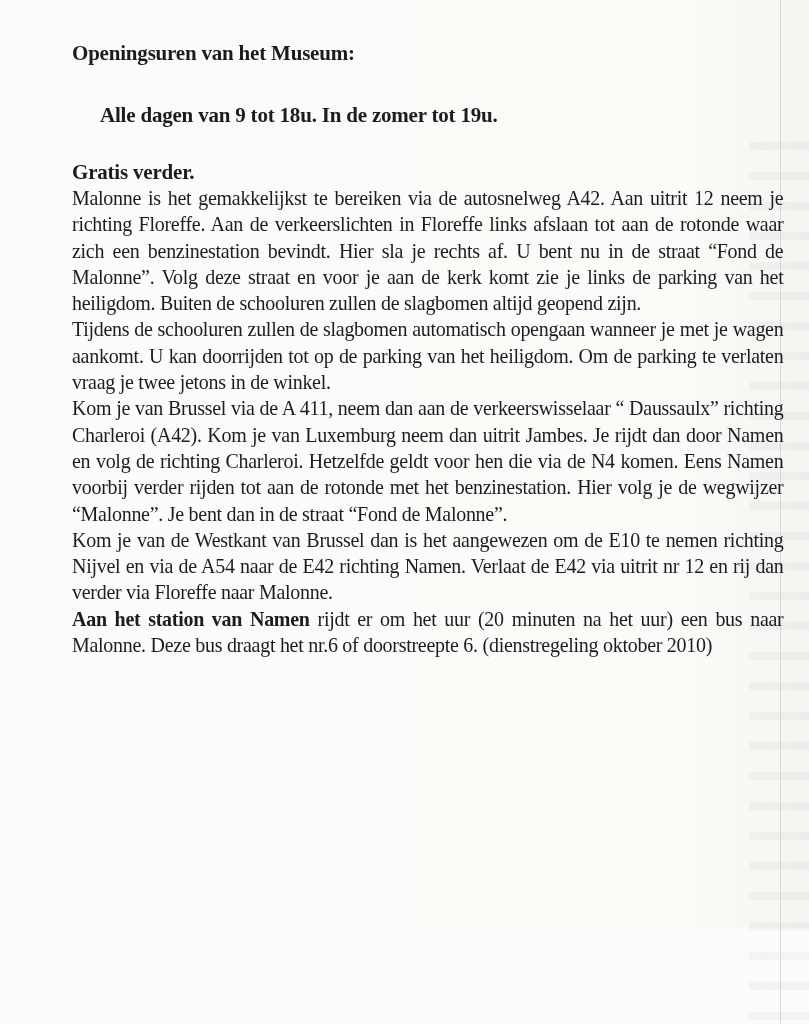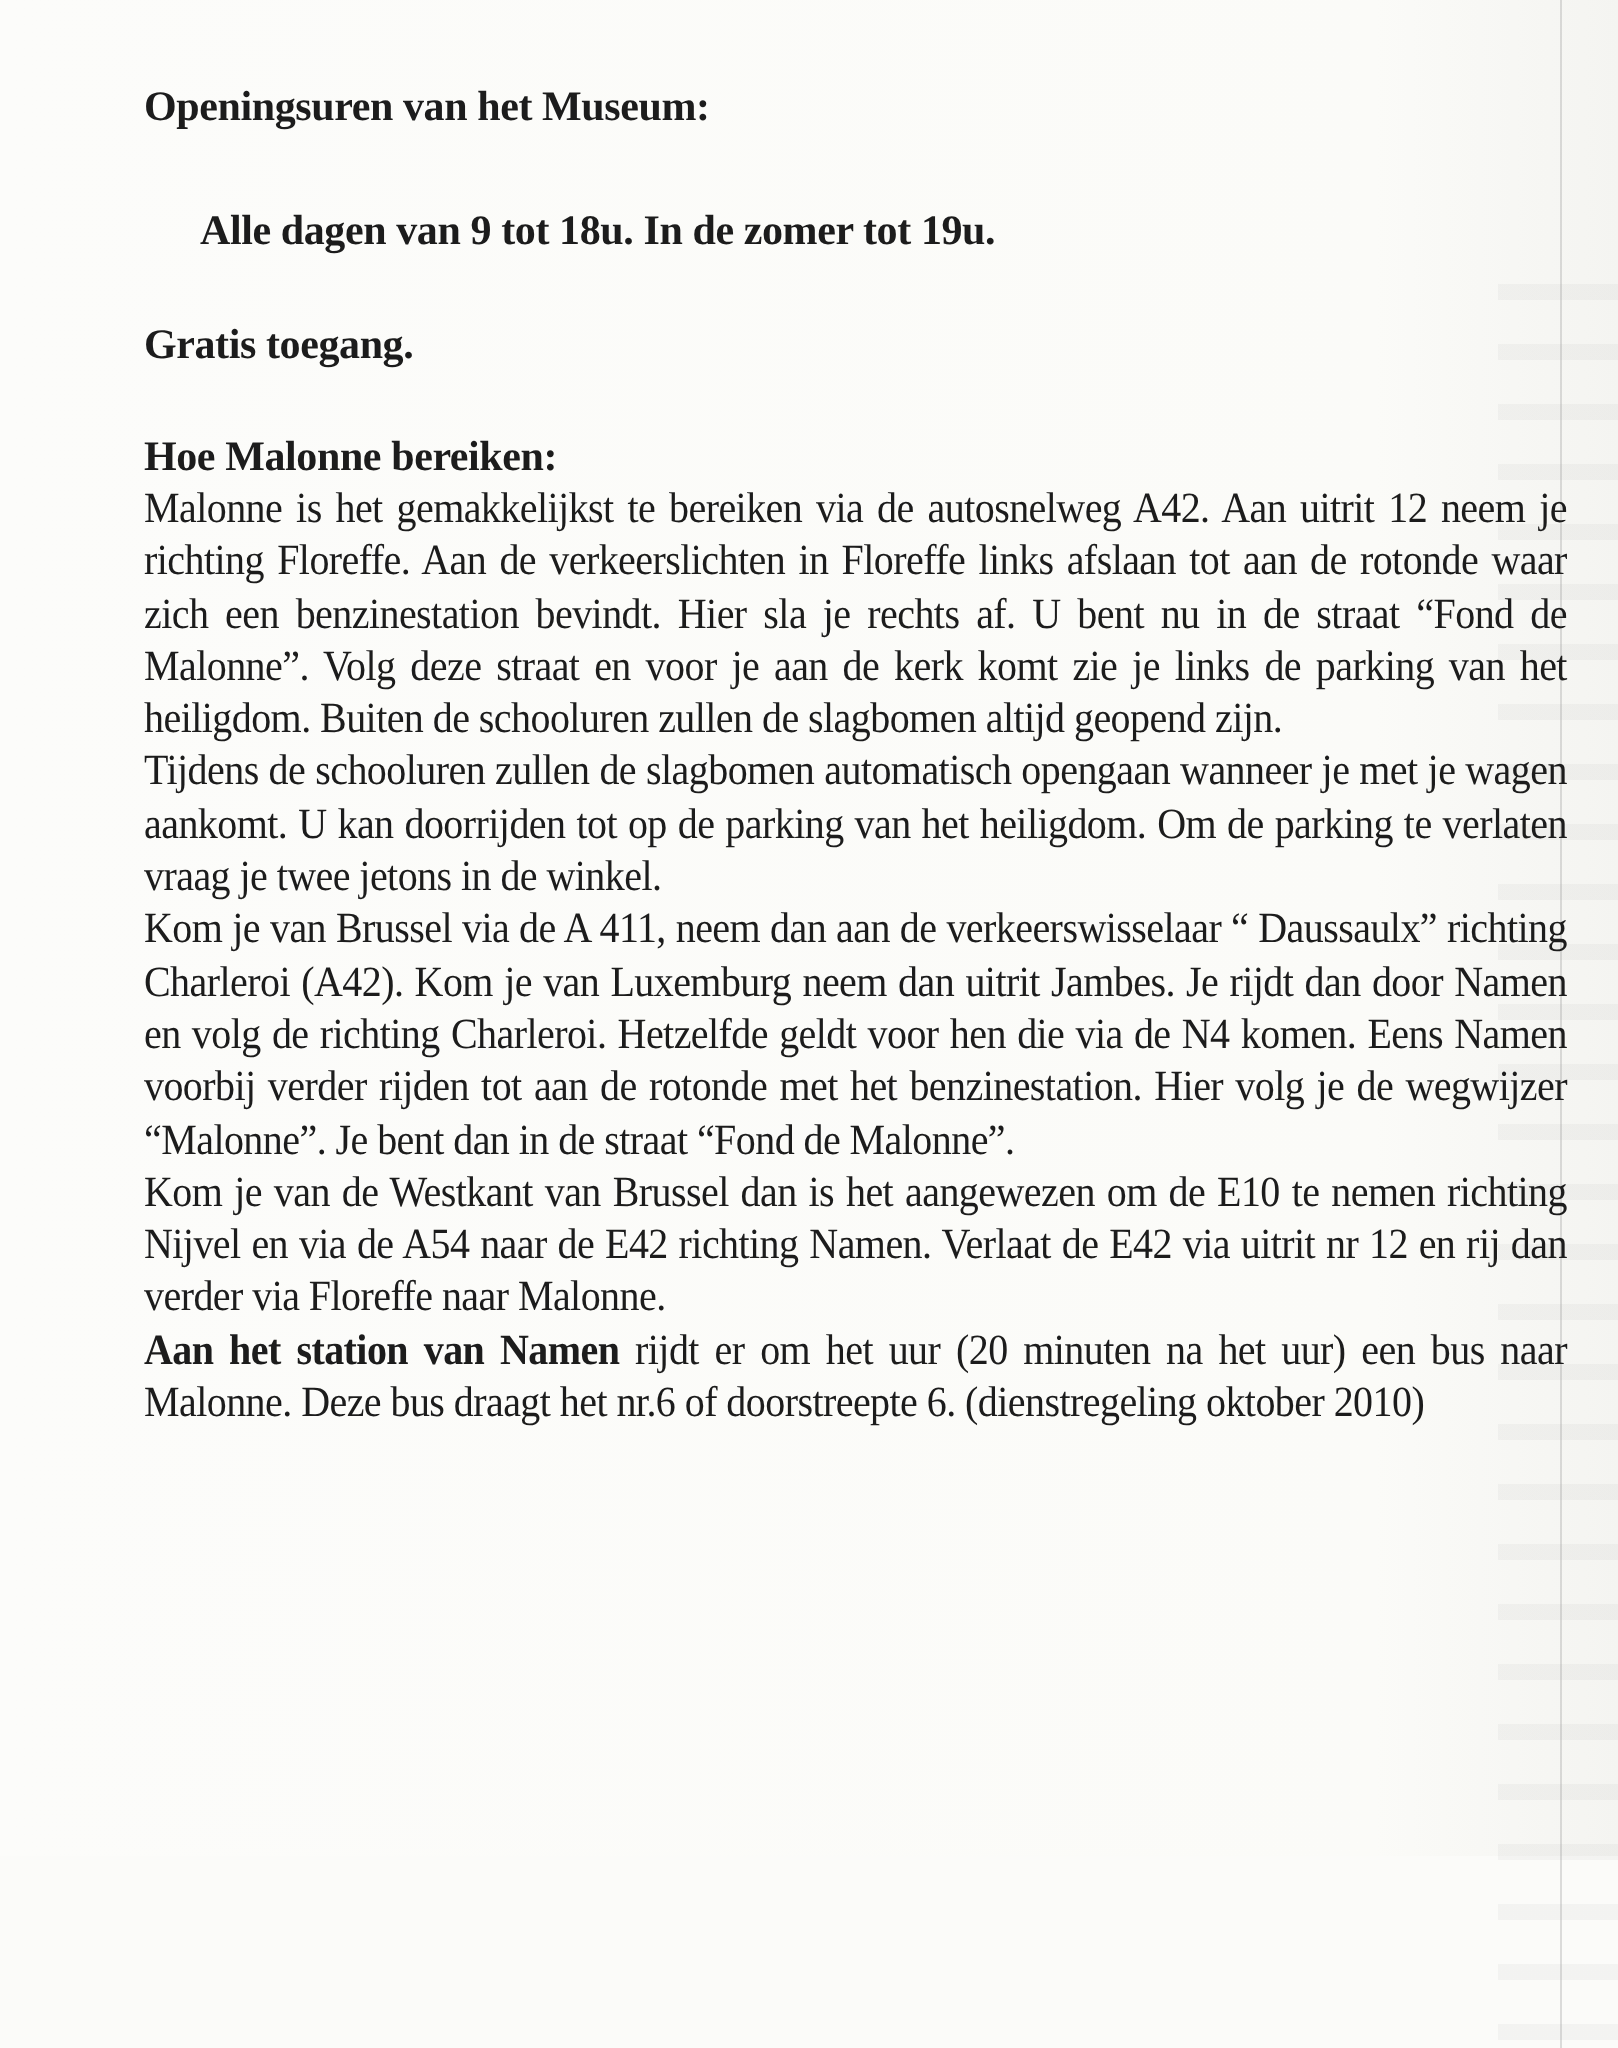--- a/index.html
+++ b/index.html
@@ -71,22 +71,21 @@
 </head>
 <body>
 
 <div class="page">
   <div class="ghost"></div>
   <div class="edge"></div>
 
   <div class="content">
     <p class="h-line h1">Openingsuren van het Museum:</p>
     <p class="h-line h2">Alle dagen van 9 tot 18u. In de zomer tot 19u.</p>
-    <p class="h-line h3">Gratis toegang.</p>
-    <p class="h-line h4">Hoe Malonne bereiken:</p>
+    <p class="h-line h3">Gratis verder.</p>
 
     <p class="para">Malonne is het gemakkelijkst te bereiken via de autosnelweg A42. Aan uitrit 12 neem je richting Floreffe. Aan de verkeerslichten in Floreffe links afslaan tot aan de rotonde waar zich een benzinestation bevindt. Hier sla je rechts af. U bent nu in de straat “Fond de Malonne”. Volg deze straat en voor je aan de kerk komt zie je links de parking van het heiligdom. Buiten de schooluren zullen de slagbomen altijd geopend zijn.</p>
     <p class="para">Tijdens de schooluren zullen de slagbomen automatisch opengaan wanneer je met je wagen aankomt. U kan doorrijden tot op de parking van het heiligdom. Om de parking te verlaten vraag je twee jetons in de winkel.</p>
     <p class="para">Kom je van Brussel via de A 411, neem dan aan de verkeerswisselaar “ Daussaulx” richting Charleroi (A42). Kom je van Luxemburg neem dan uitrit Jambes. Je rijdt dan door Namen en volg de richting Charleroi. Hetzelfde geldt voor hen die via de N4 komen. Eens Namen voorbij verder rijden tot aan de rotonde met het benzinestation. Hier volg je de wegwijzer “Malonne”. Je bent dan in de straat “Fond de Malonne”.</p>
     <p class="para">Kom je van de Westkant van Brussel dan is het aangewezen om de E10 te nemen richting Nijvel en via de A54 naar de E42 richting Namen. Verlaat de E42 via uitrit nr 12 en rij dan verder via Floreffe naar Malonne.</p>
     <p class="para"><b>Aan het station van Namen</b><span> rijdt er om het uur (20 minuten na het uur) een bus naar Malonne. Deze bus draagt het nr.6 of doorstreepte 6. (dienstregeling oktober 2010)</span></p>
   </div>
 </div>
 
 </body></html>

